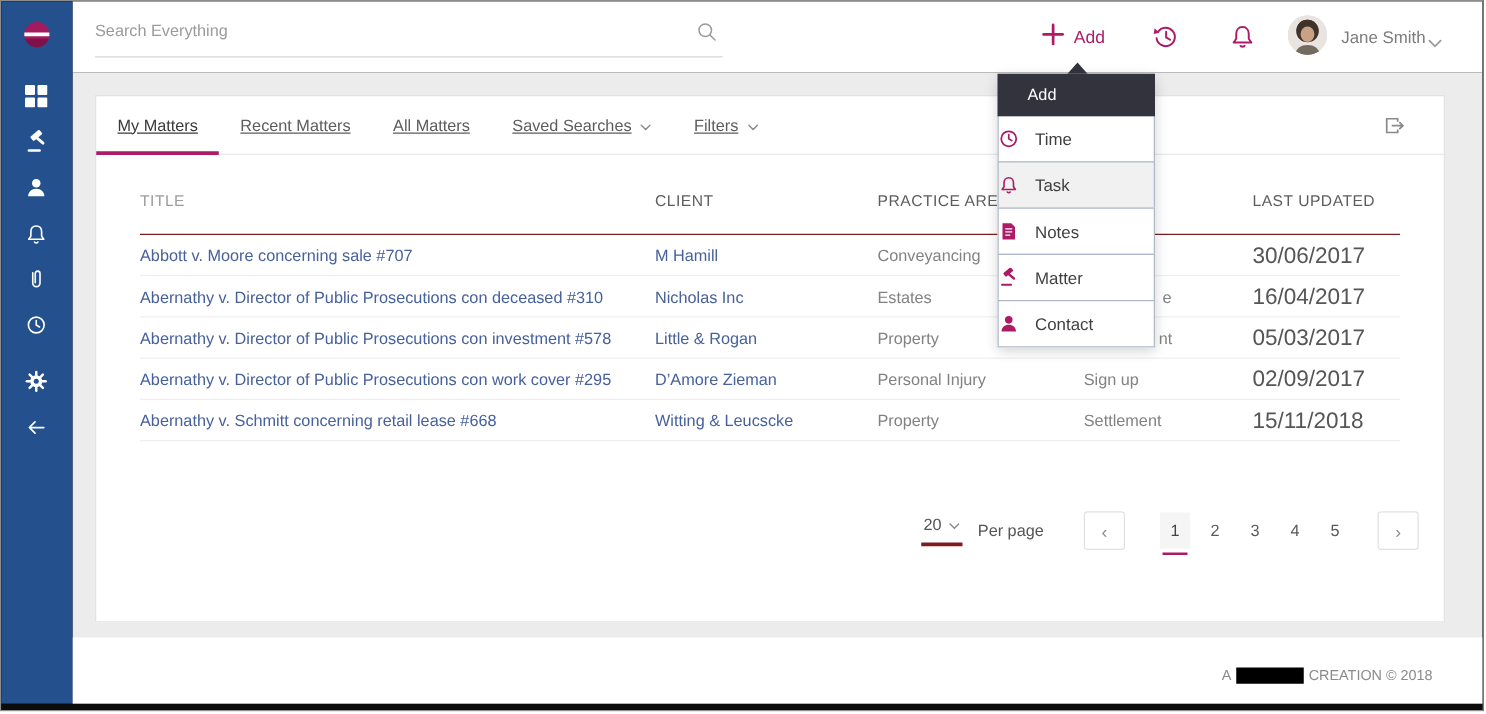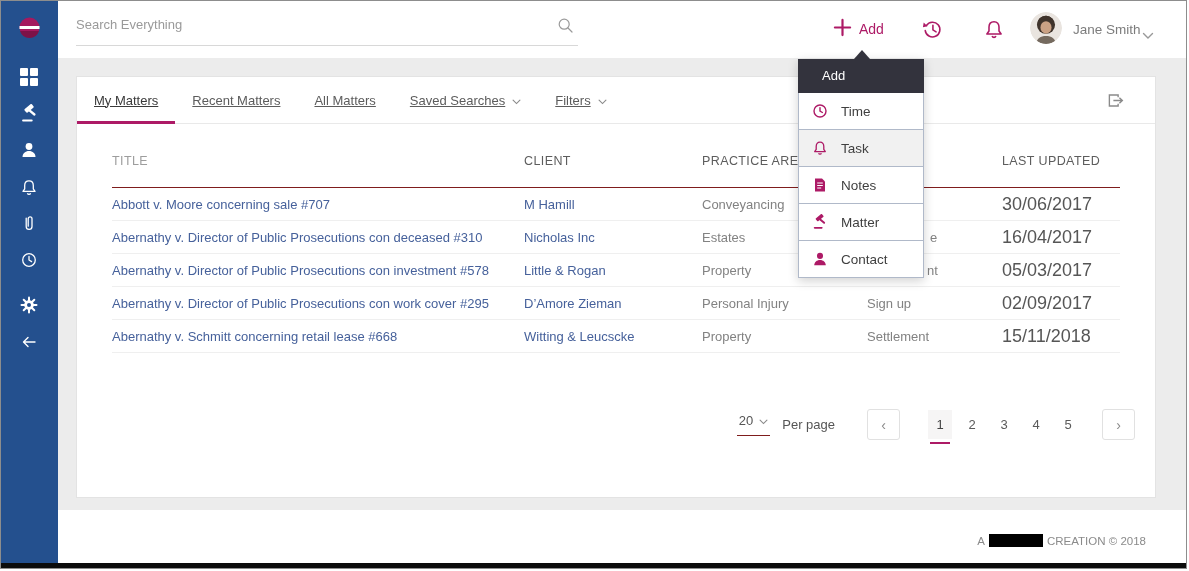--- a/index.html
+++ b/index.html
@@ -49,37 +49,37 @@
   .cell-practice{ flex:0 0 165px; }
   .cell-stage   { flex:0 0 135px; }
   .cell-updated { flex:1; }
   .row .cell-title a, .row .cell-client a { color:#46619b; text-decoration:none; cursor:pointer; }
   .row .cell-practice, .row .cell-stage { color:#828282; }
   .row .cell-updated { color:#565656; font-size:18px; }
   .rows .row:nth-child(2) .cell-stage span { margin-left:63px; }
   .rows .row:nth-child(3) .cell-stage span { margin-left:60px; }
 
   .pagination { display:flex; align-items:center; justify-content:flex-end; margin:56px 20px 0 35px; font-size:13px; color:#555; }
-  .perpage { display:flex; align-items:center; gap:6px; border-bottom:1px solid #7f1d1d; padding:0 2px 7px 2px; cursor:pointer; }
+  .perpage { display:flex; align-items:center; gap:6px; border-bottom:3px solid #7f1d1d; padding:0 2px 7px 2px; cursor:pointer; }
   .perpage-label { margin:0 0 0 12px; color:#555; }
   .nav-btn { width:33px; height:31px; border:1px solid #e1e1e1; border-radius:3px; background:#fff; color:#8a8a8a;
     font-size:14px; display:flex; align-items:center; justify-content:center; cursor:pointer; }
   .nav-prev { margin-left:32px; }
   .pages { display:flex; align-items:center; margin:0 18px 0 24px; }
   .page { width:24px; text-align:center; padding:7px 0; margin:0 4px; color:#5a5a5a; cursor:pointer; position:relative; }
   .page.active { background:#f6f5f5; color:#444; }
   .page.active::after { content:""; position:absolute; left:2px; right:2px; bottom:-5px; height:2px; background:#ad1a66; }
 
   
   .dropdown { position:absolute; left:797px; top:58px; width:126px; z-index:20; box-shadow:0 3px 10px rgba(0,0,0,.18); }
   .dd-header { position:relative; height:34px; background:#33333d; color:#fff; font-size:13px; line-height:34px; padding-left:24px; }
   .dd-notch { position:absolute; top:-9px; left:56px; width:0; height:0;
     border-left:8px solid transparent; border-right:8px solid transparent; border-bottom:9px solid #33333d; }
   .dd-item { display:flex; align-items:center; height:38px; background:#fff; border:1px solid #b0b9c9; margin-top:-1px;
-    padding-left:13px; font-size:13.5px; color:#3f3f3f; cursor:pointer; }
+    font-size:13.5px; color:#3f3f3f; cursor:pointer; }
   .dd-item.highlighted { background:#f1f1f1; }
   .dd-item .mi { width:16px; height:16px; margin-right:13px; flex:0 0 16px; }
 </style>
 </head>
 <body>
 
 <div class="screen">
 
   <div class="sidebar">
     <span class="side-logo">

